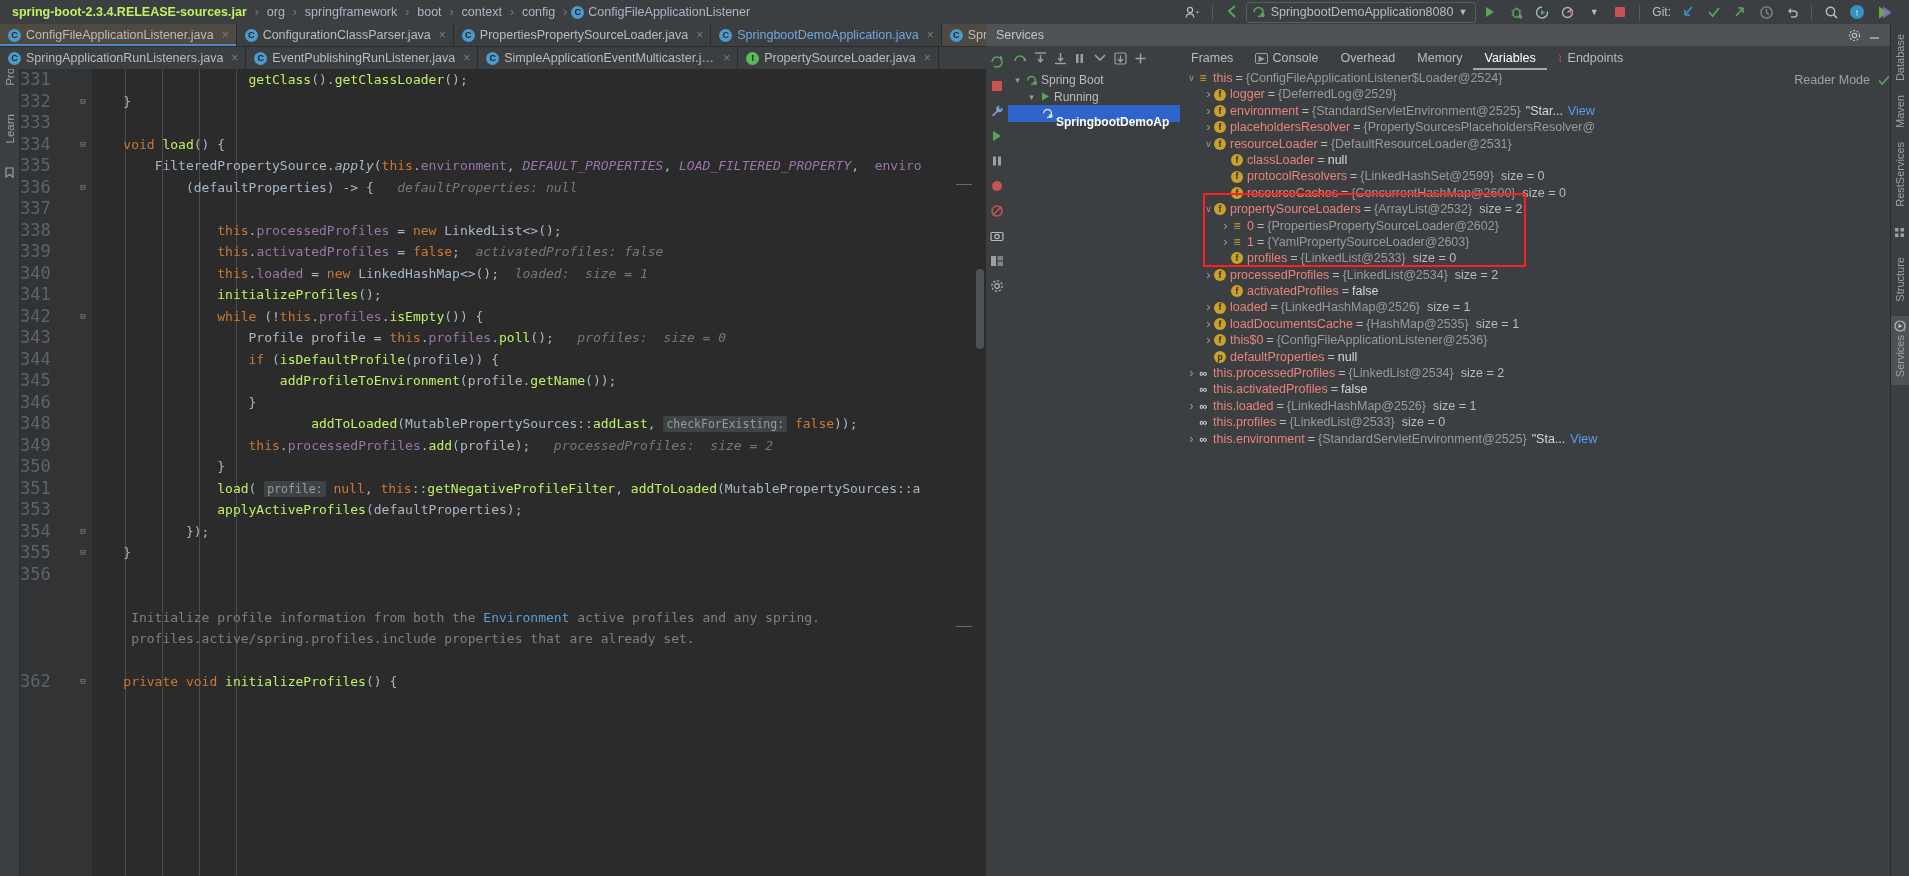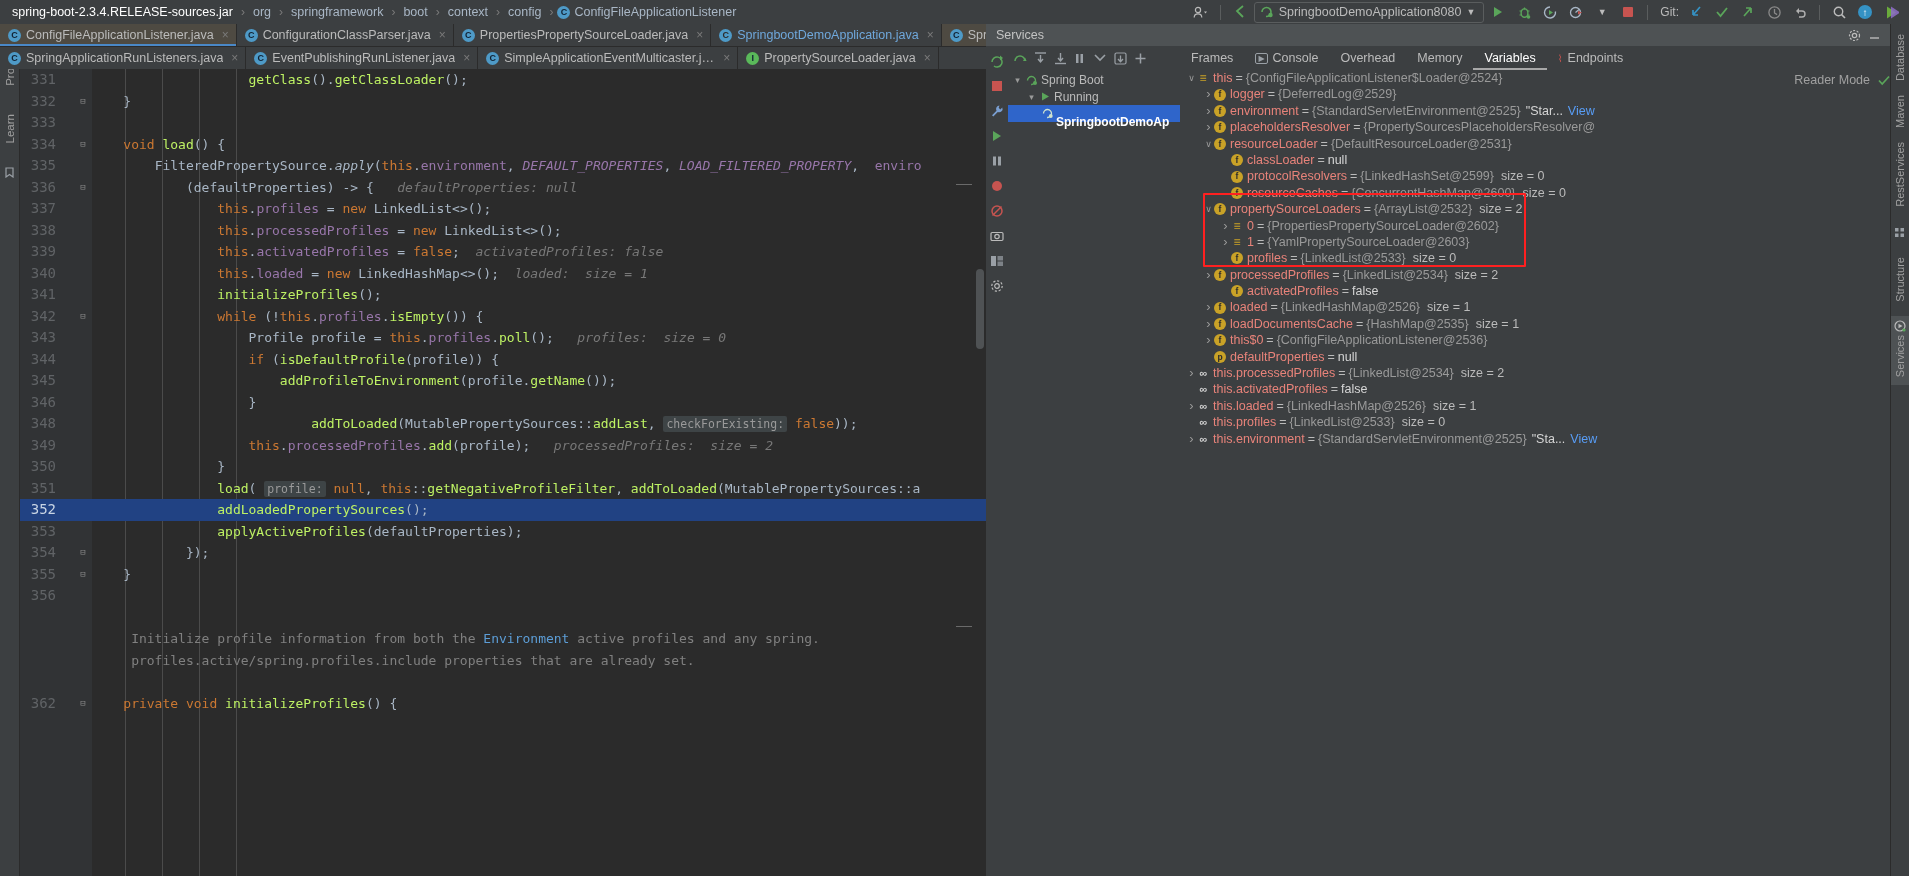--- a/index.html
+++ b/index.html
@@ -13,23 +13,23 @@
   #app { position: relative; width: 1909px; height: 876px; }
 
   
   .navbar {
     position: absolute; left: 0; top: 0; width: 1909px; height: 24px;
     background: #3c3f41; display: flex; align-items: center;
     font-size: 12.5px; color: #a9b7c6; white-space: nowrap;
   }
   .crumb { display: flex; align-items: center; height: 24px; padding: 0 2px; }
   .crumb .ctext { padding: 0 4px; }
-  .crumb.bold .ctext { font-weight: normal; color: #ffffff; }
+  .crumb.bold .ctext { font-weight: bold; color: #bef264; }
   .crumb-sep { color: #7a7a7a; font-size: 12px; padding: 0 2px; }
-  .nav-right { margin-left: auto; display: flex; align-items: center; height: 24px; padding-right: 6px; gap: 2px; }
+  .nav-right { margin-left: auto; display: flex; align-items: center; height: 24px; padding-right: 14px; gap: 2px; }
   .tb-btn { width: 24px; height: 22px; display: flex; align-items: center; justify-content: center; border-radius: 3px; }
   .tb-sep { width: 1px; height: 15px; background: #5a5d5e; margin: 0 5px; }
   .runcfg {
     height: 21px; display: flex; align-items: center; gap: 5px;
     border: 1px solid #5a5d5e; border-radius: 3px; padding: 0 8px 0 5px;
     font-size: 12.5px; color: #bbbbbb; background: #3c3f41;
   }
   .gitlabel { font-size: 12px; color: #bbbbbb; padding: 0 3px 0 5px; }
 
   
@@ -79,22 +79,22 @@
     background: #2b2b2b; overflow: hidden;
     font-family: "DejaVu Sans Mono", monospace; font-size: 13px;
   }
   .gutter { position: absolute; left: 0; top: 0; width: 52px; height: 100%; background: #313335; }
   .foldcol { position: absolute; left: 52px; top: 0; width: 20px; height: 100%; background: #313335; }
   .codearea { position: absolute; left: 0; top: 0; right: 0; bottom: 0; }
   .crow { position: relative; height: 21.5px; line-height: 21.5px; white-space: pre; }
   .crow.hl { background: #214283; }
   .crow.hl .ln { background: #214283; color: #c8d4e4; }
   .ln {
-    position: absolute; left: 0; top: 0; width: 44px; text-align: right;
-    color: #606366; font-size: 14px; padding-right: 8px;
+    position: absolute; left: 0; top: 0; width: 44px; text-align: left;
+    color: #606366; font-size: 17px; padding-right: 8px;
   }
   .ctext2 { position: absolute; left: 72px; top: 0; }
   .fold { position: absolute; left: 58px; top: 0; width: 10px; text-align: center;
           color: #8c8c8c; font-size: 9px; line-height: 21.5px; }
   
   .guide { position: absolute; top: 0; width: 1px; height: 807px; background: #4b4b4b; }
 
   
   .kw { color: #cc7832; }
   .fn { color: #bef264; }
@@ -435,35 +435,34 @@
     <div class="guide" style="left:142px;"></div>
     <div class="guide" style="left:179px;"></div>
     <div class="guide" style="left:216px;"></div>
     <div class="codearea" id="codearea">
         <div class="crow"><span class="ln">331</span><span class="ctext2"><span class="pad-s">                    </span><span class="fn">getClass</span><span class="bracket">()</span><span class="txt">.</span><span class="fn">getClassLoader</span><span class="bracket">()</span><span class="txt">;</span></span></div>
         <div class="crow"><span class="ln">332</span><span class="fold">⊟</span><span class="ctext2"><span class="pad-s">    </span><span class="bracket">}</span></span></div>
         <div class="crow"><span class="ln">333</span><span class="ctext2"></span></div>
         <div class="crow"><span class="ln">334</span><span class="fold">⊟</span><span class="ctext2"><span class="pad-s">    </span><span class="kw">void </span><span class="fn">load</span><span class="bracket">() {</span></span></div>
         <div class="crow"><span class="ln">335</span><span class="ctext2"><span class="pad-s">        </span><span class="txt">FilteredPropertySource.</span><span class="stat">apply</span><span class="bracket">(</span><span class="kw">this</span><span class="txt">.</span><span class="fld">environment</span><span class="txt">, </span><span class="const">DEFAULT_PROPERTIES</span><span class="txt">, </span><span class="const">LOAD_FILTERED_PROPERTY</span><span class="txt">,  </span><span class="fld">enviro</span></span></div>
         <div class="crow"><span class="ln">336</span><span class="fold">⊟</span><span class="ctext2"><span class="pad-s">            </span><span class="bracket">(</span><span class="txt">defaultProperties</span><span class="bracket">) -&gt; {</span><span class="hint">   defaultProperties: null</span></span></div>
-        <div class="crow"><span class="ln">337</span><span class="ctext2"><span class="pad-s">                </span><span class="kw">this</span><span class="txt">.</span><span class="fld">profiles</span><span class="txt"> = </span><span class="kw">new </span><span class="txt">LinkedList&lt;&gt;</span><span class="bracket">()</span><span class="txt">;</span></span></div>
+        <div class="crow"><span class="ln">337</span></div>
         <div class="crow"><span class="ln">338</span><span class="ctext2"><span class="pad-s">                </span><span class="kw">this</span><span class="txt">.</span><span class="fld">processedProfiles</span><span class="txt"> = </span><span class="kw">new </span><span class="txt">LinkedList&lt;&gt;</span><span class="bracket">()</span><span class="txt">;</span></span></div>
         <div class="crow"><span class="ln">339</span><span class="ctext2"><span class="pad-s">                </span><span class="kw">this</span><span class="txt">.</span><span class="fld">activatedProfiles</span><span class="txt"> = </span><span class="kw">false</span><span class="txt">;</span><span class="hint">  activatedProfiles: false</span></span></div>
         <div class="crow"><span class="ln">340</span><span class="ctext2"><span class="pad-s">                </span><span class="kw">this</span><span class="txt">.</span><span class="fld">loaded</span><span class="txt"> = </span><span class="kw">new </span><span class="txt">LinkedHashMap&lt;&gt;</span><span class="bracket">()</span><span class="txt">;</span><span class="hint">  loaded:  size = 1</span></span></div>
         <div class="crow"><span class="ln">341</span><span class="ctext2"><span class="pad-s">                </span><span class="fn">initializeProfiles</span><span class="bracket">()</span><span class="txt">;</span></span></div>
         <div class="crow"><span class="ln">342</span><span class="fold">⊟</span><span class="ctext2"><span class="pad-s">                </span><span class="kw">while </span><span class="bracket">(</span><span class="txt">!</span><span class="kw">this</span><span class="txt">.</span><span class="fld">profiles</span><span class="txt">.</span><span class="fn">isEmpty</span><span class="bracket">()) {</span></span></div>
         <div class="crow"><span class="ln">343</span><span class="ctext2"><span class="pad-s">                    </span><span class="txt">Profile profile = </span><span class="kw">this</span><span class="txt">.</span><span class="fld">profiles</span><span class="txt">.</span><span class="fn">poll</span><span class="bracket">()</span><span class="txt">;</span><span class="hint">   profiles:  size = 0</span></span></div>
         <div class="crow"><span class="ln">344</span><span class="ctext2"><span class="pad-s">                    </span><span class="kw">if </span><span class="bracket">(</span><span class="fn">isDefaultProfile</span><span class="bracket">(</span><span class="txt">profile</span><span class="bracket">)) {</span></span></div>
         <div class="crow"><span class="ln">345</span><span class="ctext2"><span class="pad-s">                        </span><span class="fn">addProfileToEnvironment</span><span class="bracket">(</span><span class="txt">profile.</span><span class="fn">getName</span><span class="bracket">())</span><span class="txt">;</span></span></div>
         <div class="crow"><span class="ln">346</span><span class="ctext2"><span class="pad-s">                    </span><span class="bracket">}</span></span></div>
         <div class="crow"><span class="ln">348</span><span class="ctext2"><span class="pad-s">                            </span><span class="fn">addToLoaded</span><span class="bracket">(</span><span class="txt">MutablePropertySources::</span><span class="fn">addLast</span><span class="txt">, </span><span class="paramhint">checkForExisting:</span><span class="kw"> false</span><span class="bracket">))</span><span class="txt">;</span></span></div>
         <div class="crow"><span class="ln">349</span><span class="ctext2"><span class="pad-s">                    </span><span class="kw">this</span><span class="txt">.</span><span class="fld">processedProfiles</span><span class="txt">.</span><span class="fn">add</span><span class="bracket">(</span><span class="txt">profile</span><span class="bracket">)</span><span class="txt">;</span><span class="hint">   processedProfiles:  size = 2</span></span></div>
         <div class="crow"><span class="ln">350</span><span class="ctext2"><span class="pad-s">                </span><span class="bracket">}</span></span></div>
         <div class="crow"><span class="ln">351</span><span class="ctext2"><span class="pad-s">                </span><span class="fn">load</span><span class="bracket">(</span><span class="txt"> </span><span class="paramhint">profile:</span><span class="kw"> null</span><span class="txt">, </span><span class="kw">this</span><span class="txt">::</span><span class="fn">getNegativeProfileFilter</span><span class="txt">, </span><span class="fn">addToLoaded</span><span class="bracket">(</span><span class="txt">MutablePropertySources::a</span></span></div>
-        <div class="crow hl"><span class="ln">352</span><span class="ctext2"><span class="pad-s">                </span><span class="fn">addLoadedPropertySources</span><span class="bracket">()</span><span class="txt">;</span></span></div>
         <div class="crow"><span class="ln">353</span><span class="ctext2"><span class="pad-s">                </span><span class="fn">applyActiveProfiles</span><span class="bracket">(</span><span class="txt">defaultProperties</span><span class="bracket">)</span><span class="txt">;</span></span></div>
         <div class="crow"><span class="ln">354</span><span class="fold">⊟</span><span class="ctext2"><span class="pad-s">            </span><span class="bracket">})</span><span class="txt">;</span></span></div>
         <div class="crow"><span class="ln">355</span><span class="fold">⊟</span><span class="ctext2"><span class="pad-s">    </span><span class="bracket">}</span></span></div>
         <div class="crow"><span class="ln">356</span><span class="ctext2"></span></div>
         <div class="crow"><span class="ln"></span><span class="ctext2"></span></div>
         <div class="crow"><span class="ln"></span><span class="ctext2"><span class="pad-s">     </span><span class="cmt">Initialize profile information from both the </span><span class="docblue">Environment </span><span class="cmt">active profiles and any spring.</span></span></div>
         <div class="crow"><span class="ln"></span><span class="ctext2"><span class="pad-s">     </span><span class="cmt">profiles.active/spring.profiles.include properties that are already set.</span></span></div>
         <div class="crow"><span class="ln"></span><span class="ctext2"></span></div>
         <div class="crow"><span class="ln">362</span><span class="fold">⊟</span><span class="ctext2"><span class="pad-s">    </span><span class="kw">private void </span><span class="fn">initializeProfiles</span><span class="bracket">() {</span></span></div>
       </div>

